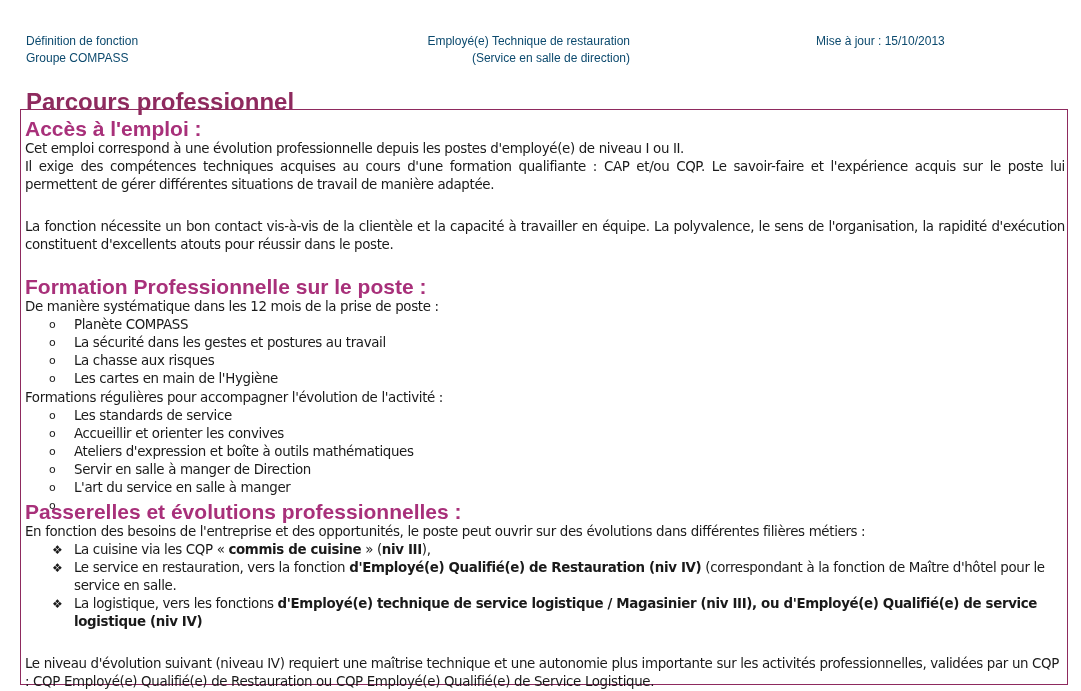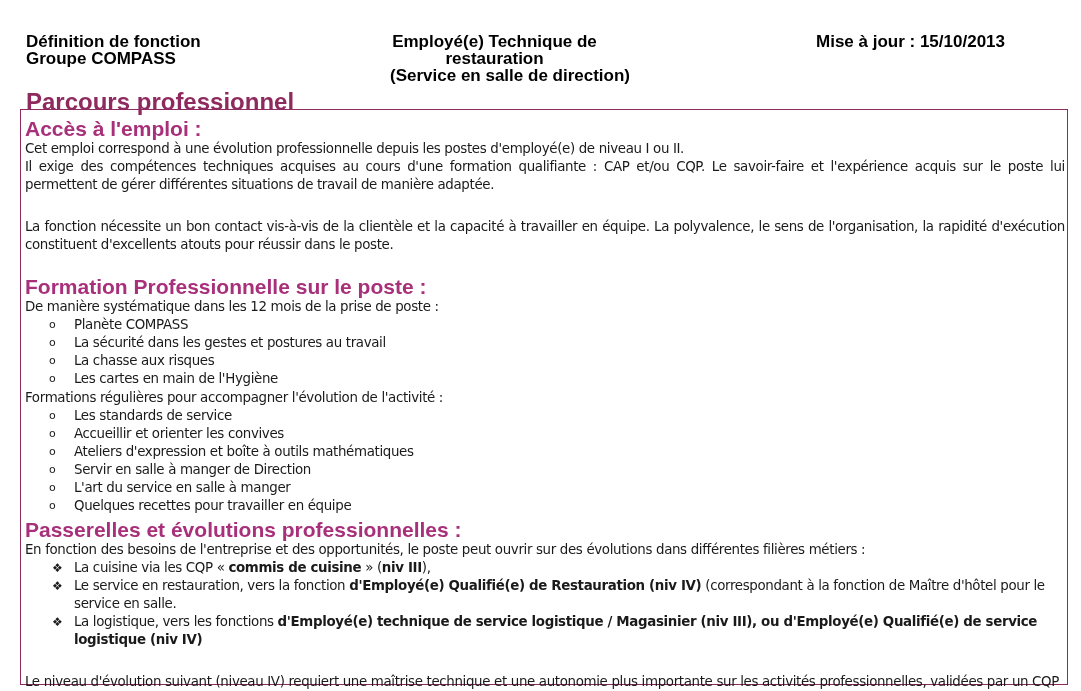--- a/index.html
+++ b/index.html
@@ -6,24 +6,24 @@
   body {
     width: 1081px; height: 691px; overflow: hidden;
     background: #ffffff;
     font-family: "DejaVu Sans", sans-serif;
     color: #1a1a1a;
     position: relative;
   }
   .hdr {
     position: absolute;
     font-family: "Liberation Sans", sans-serif;
-    font-weight: bold;
-    font-size: 17px;
+    font-weight: normal;
+    font-size: 12px;
     line-height: 17px;
-    color: #000000;
+    color: #0c4a6e;
   }
   #hdr-left { left: 26px; top: 33px; }
   #hdr-center { left: 359px; top: 33px; text-align: right; width: 271px; }
   #hdr-right { left: 816px; top: 33px; }
   #page-title {
     position: absolute; left: 26px; top: 88px;
     font-family: "Liberation Sans", sans-serif;
     font-weight: bold; font-size: 24px; color: #8e2a5e;
   }
   #box {
@@ -54,21 +54,21 @@
   .just { text-align: justify; }
 </style>
 </head>
 <body>
 
 <div class="hdr" id="hdr-left">
   <div>Définition de fonction</div>
   <div>Groupe COMPASS</div>
 </div>
 <div class="hdr" id="hdr-center">
-  <div style="text-align:center">Employé(e) Technique de restauration</div>
+  <div style="text-align:right">Employé(e) Technique de restauration</div>
   <div>(Service en salle de direction)</div>
 </div>
 <div class="hdr" id="hdr-right">Mise à jour : 15/10/2013</div>
 
 <div id="page-title">Parcours professionnel</div>
 <div id="box"></div>
 
 <div class="content">
 
   <div class="sec-title">Accès à l'emploi :</div>
@@ -84,21 +84,21 @@
     <li><span class="bul">o</span><span>La chasse aux risques</span></li>
     <li><span class="bul">o</span><span>Les cartes en main de l'Hygiène</span></li>
   </ul>
   <p class="gap" style="margin-top:1px">Formations régulières pour accompagner l'évolution de l'activité :</p>
   <ul class="circ">
     <li><span class="bul">o</span><span>Les standards de service</span></li>
     <li><span class="bul">o</span><span>Accueillir et orienter les convives</span></li>
     <li><span class="bul">o</span><span>Ateliers d'expression et boîte à outils mathématiques</span></li>
     <li><span class="bul">o</span><span>Servir en salle à manger de Direction</span></li>
     <li><span class="bul">o</span><span>L'art du service en salle à manger</span></li>
-    <li><span class="bul">o</span><span>Quelques recettes pour travailler en équipe</span></li>
+    <li><span class="bul">o</span></li>
   </ul>
 
   <div class="sec-title" style="margin-top:4px">Passerelles et évolutions professionnelles :</div>
   <p>En fonction des besoins de l'entreprise et des opportunités, le poste peut ouvrir sur des évolutions dans différentes filières métiers :</p>
   <ul class="diam">
     <li>
       <span class="bul">❖</span>
       <span>La cuisine via les CQP « </span><b>commis de cuisine</b><span> » (</span><b>niv III</b><span>),</span>
     </li>
     <li>

